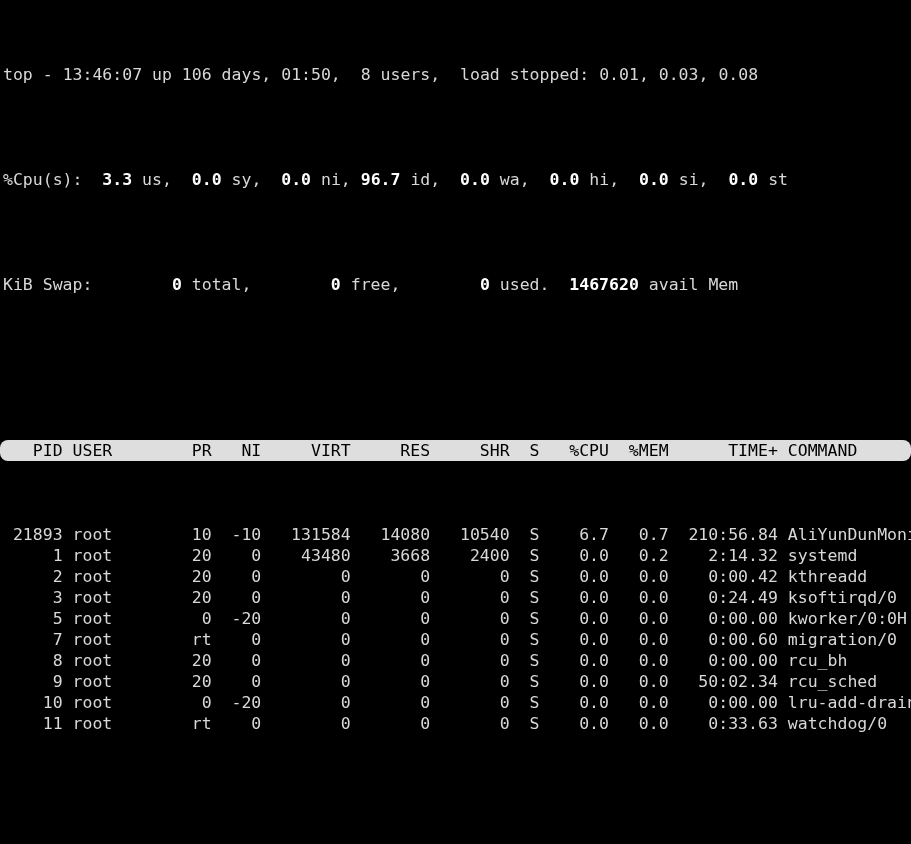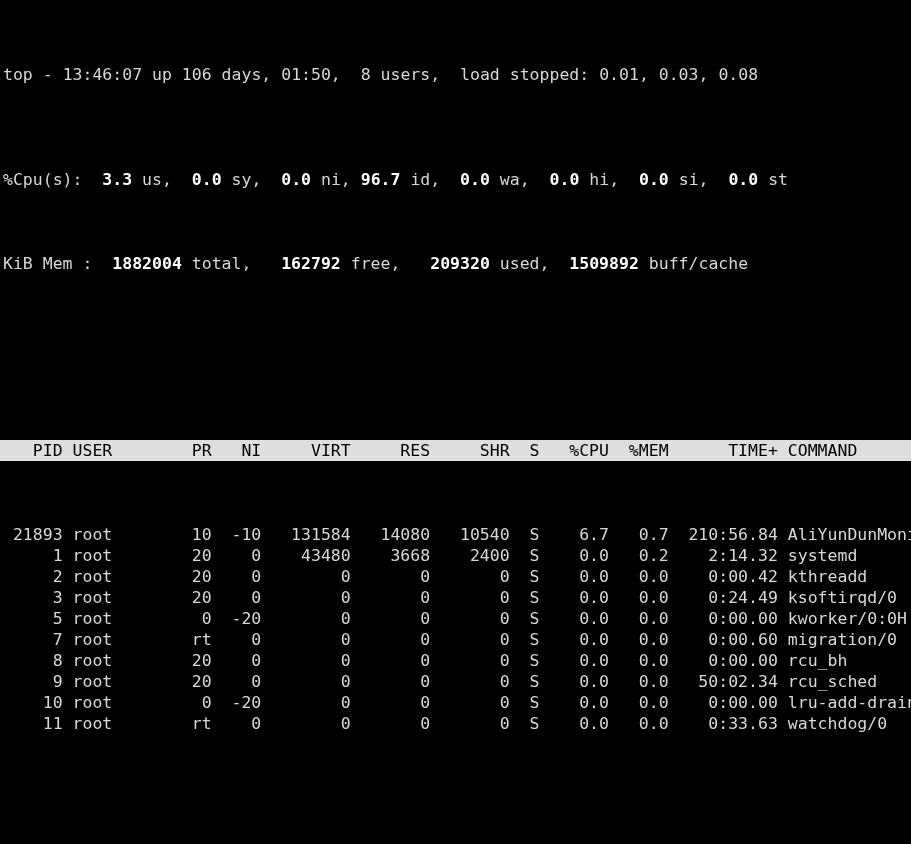--- a/index.html
+++ b/index.html
@@ -37,39 +37,40 @@
   #proc-header {
     background: #dedede;
     color: #000000;
     font-weight: normal;
     height: 21px;
     width: 911px;
     margin-left: -3px;
     padding-left: 3px;
     box-sizing: border-box;
     white-space: pre;
+    border-radius: 8px;
   }
   .proc-row {
     height: 21px;
     white-space: pre;
   }
   
 </style>
 </head>
 <body>
 
 <div id="terminal">
 
   <div class="summary-line"><span>top</span> <span>-</span> <span>13:46:07</span> <span>up</span> <span>106 days, 01:50,</span>  <span>8 users,</span>  <span>load stopped:</span> <span>0.01</span>, <span>0.03</span>, <span>0.08</span></div>
 
 
   <div class="summary-line"><span>%Cpu(s):</span>  <span class="b">3.3</span> <span>us,</span>  <span class="b">0.0</span> <span>sy,</span>  <span class="b">0.0</span> <span>ni,</span> <span class="b">96.7</span> <span>id,</span>  <span class="b">0.0</span> <span>wa,</span>  <span class="b">0.0</span> <span>hi,</span>  <span class="b">0.0</span> <span>si,</span>  <span class="b">0.0</span> <span>st</span></div>
 
-  <div class="summary-line"><span>KiB Mem :</span>  <span class="b">1882004</span> <span>total,</span>   <span class="b">162792</span> <span>free,</span>   <span class="b">209320</span> <span>used,</span>  <span class="b">1509892</span> <span>buff/cache</span></div>
 
+  <div class="summary-line"><span>KiB Swap:</span>        <span class="b">0</span> <span>total,</span>        <span class="b">0</span> <span>free,</span>        <span class="b">0</span> <span>used.</span>  <span class="b">1467620</span> <span>avail Mem</span></div>
 
   <div class="blank-line"></div>
 
   <div id="proc-header">   PID USER        PR   NI     VIRT     RES     SHR  S   %CPU  %MEM      TIME+ COMMAND</div>
 
   <div id="proc-body"><div class="proc-row"> 21893 root        10  -10   131584   14080   10540  S    6.7   0.7  210:56.84 AliYunDunMonito</div><div class="proc-row">     1 root        20    0    43480    3668    2400  S    0.0   0.2    2:14.32 systemd</div><div class="proc-row">     2 root        20    0        0       0       0  S    0.0   0.0    0:00.42 kthreadd</div><div class="proc-row">     3 root        20    0        0       0       0  S    0.0   0.0    0:24.49 ksoftirqd/0</div><div class="proc-row">     5 root         0  -20        0       0       0  S    0.0   0.0    0:00.00 kworker/0:0H</div><div class="proc-row">     7 root        rt    0        0       0       0  S    0.0   0.0    0:00.60 migration/0</div><div class="proc-row">     8 root        20    0        0       0       0  S    0.0   0.0    0:00.00 rcu_bh</div><div class="proc-row">     9 root        20    0        0       0       0  S    0.0   0.0   50:02.34 rcu_sched</div><div class="proc-row">    10 root         0  -20        0       0       0  S    0.0   0.0    0:00.00 lru-add-drain</div><div class="proc-row">    11 root        rt    0        0       0       0  S    0.0   0.0    0:33.63 watchdog/0</div></div>
 
 </div>
 
 </body></html>

